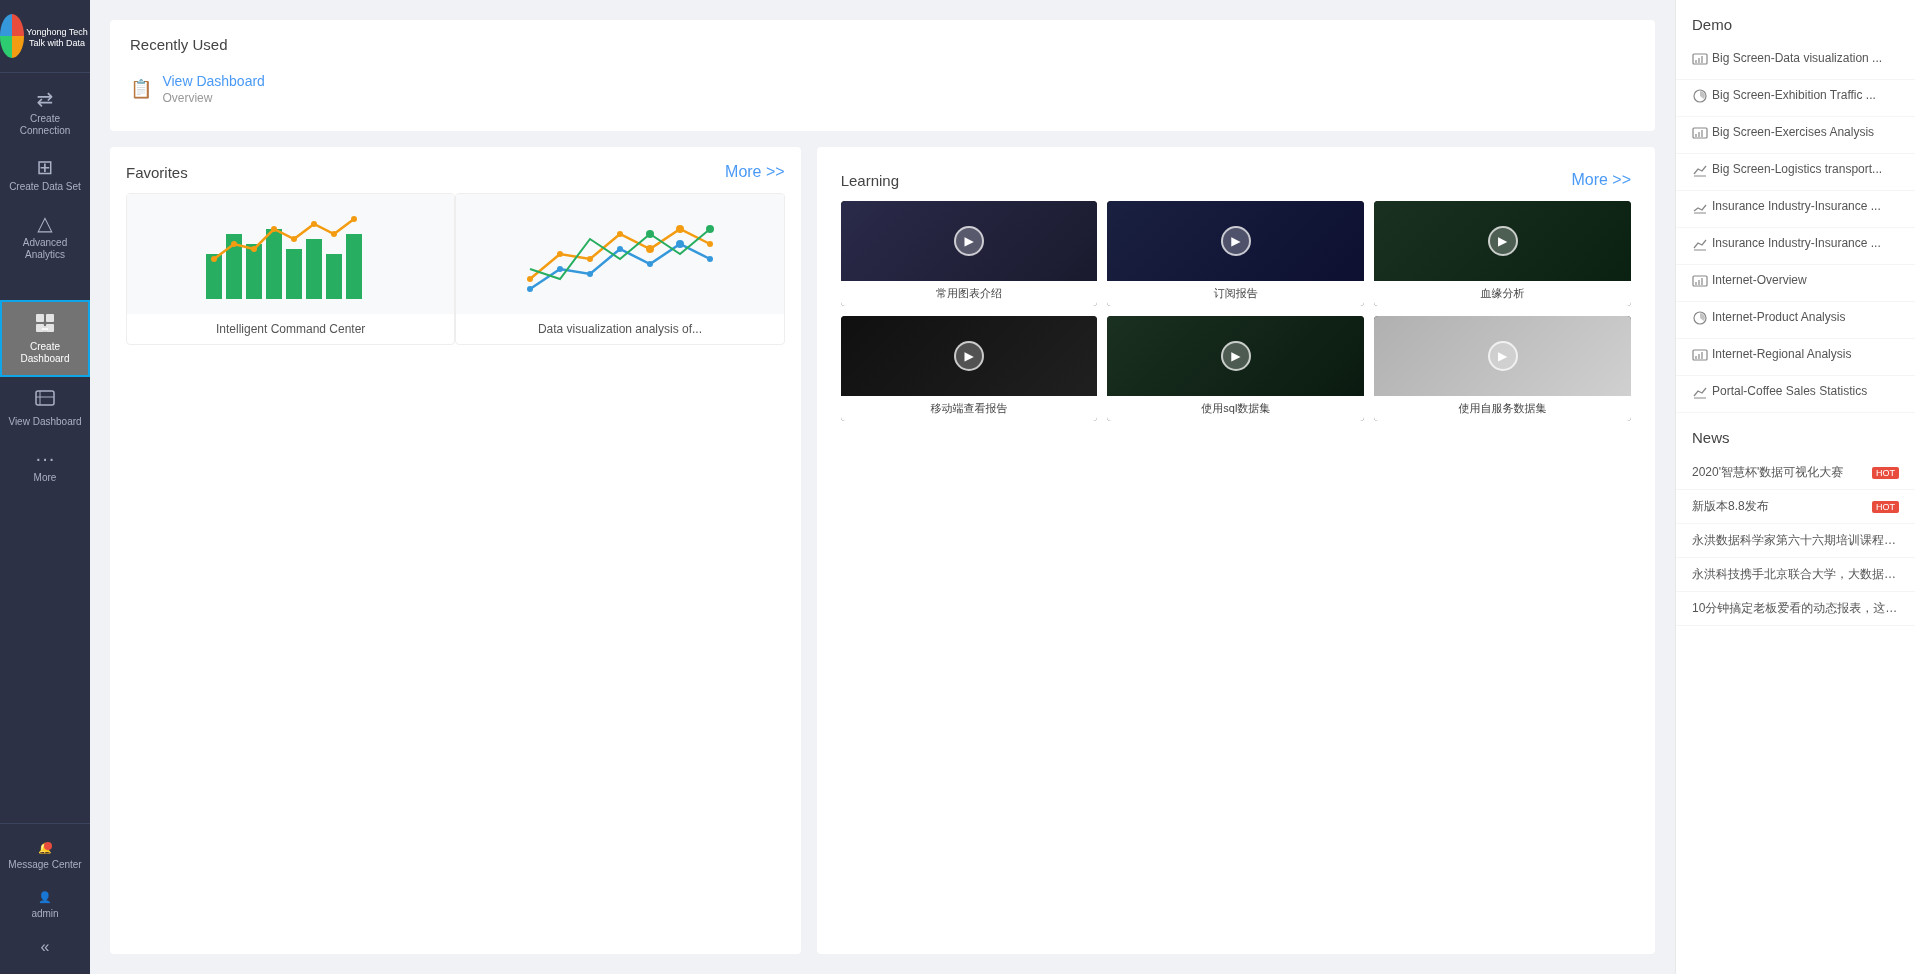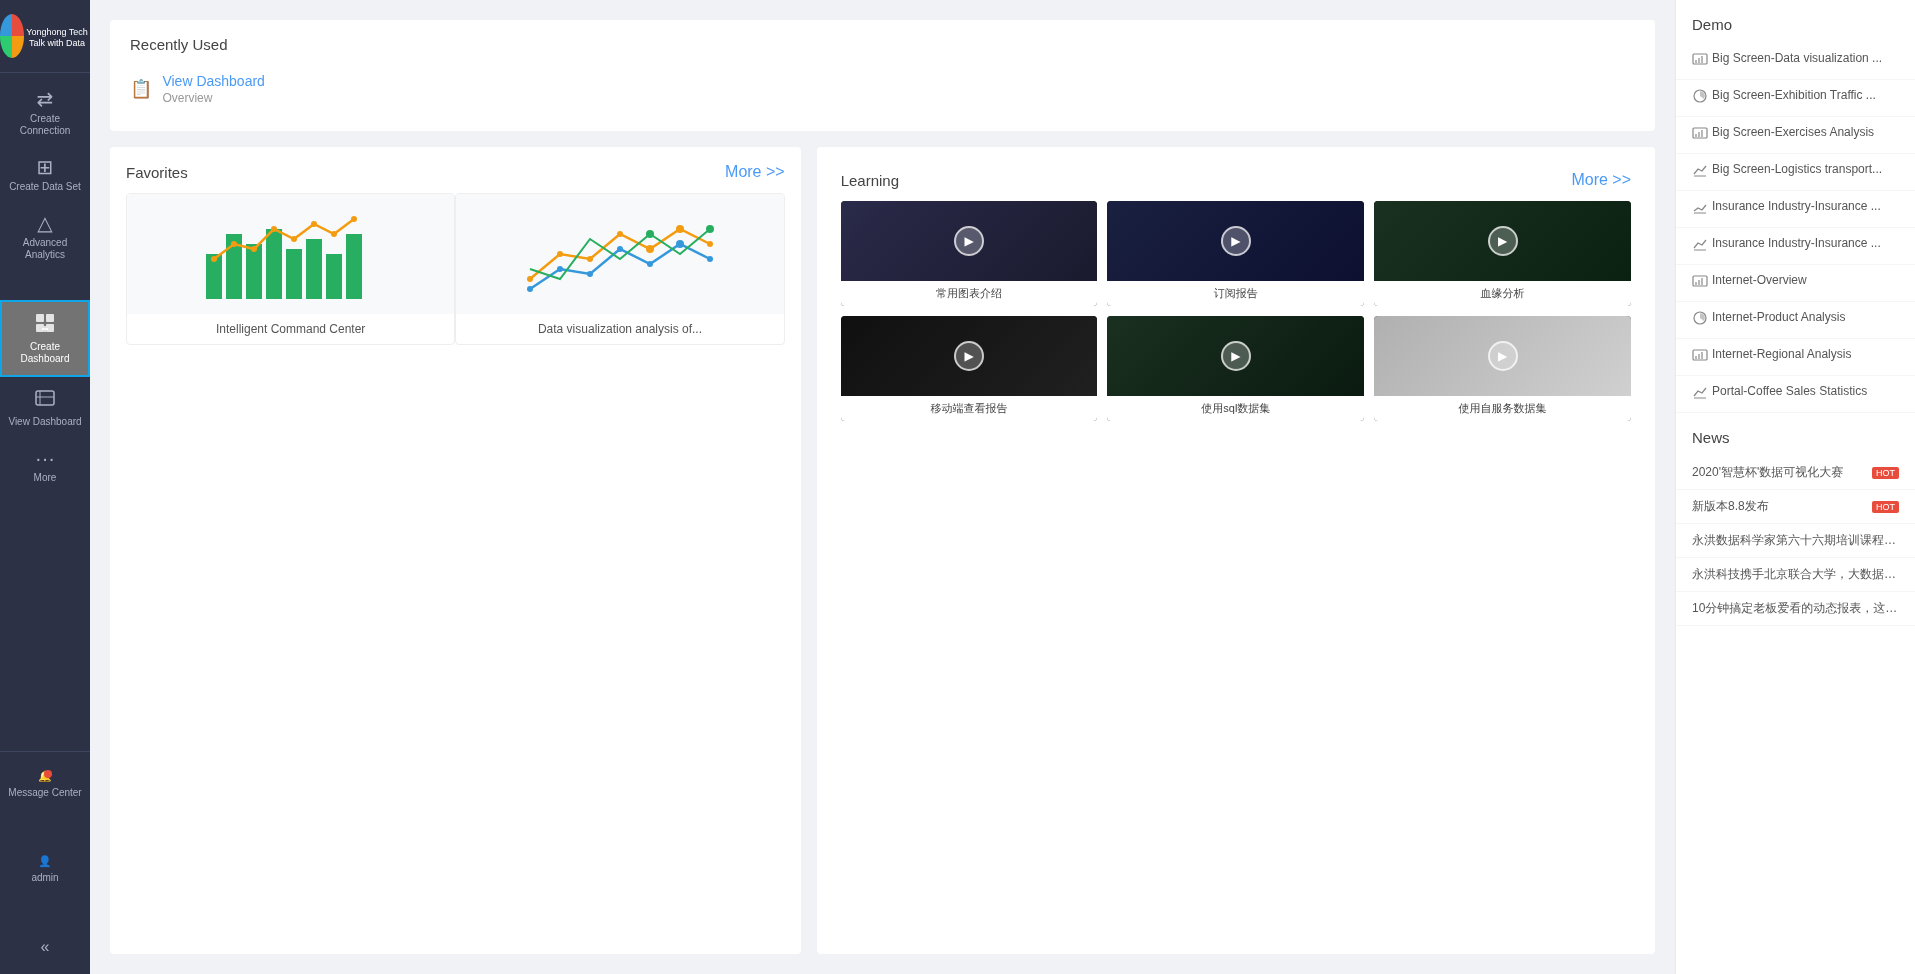--- a/index.html
+++ b/index.html
@@ -66,21 +66,20 @@
     .sidebar-item .label { font-size: 10px; line-height: 1.2; }
     .sidebar-bottom {
       margin-top: auto;
       width: 100%;
       display: flex;
       flex-direction: column;
       align-items: center;
       padding-bottom: 10px;
       border-top: 1px solid #3d4460;
       padding-top: 8px;
-      gap: 36px;
     }
     .collapse-btn {
       color: #aab0c6;
       cursor: pointer;
       font-size: 16px;
       padding: 8px;
     }
 
     
     .main-content {

